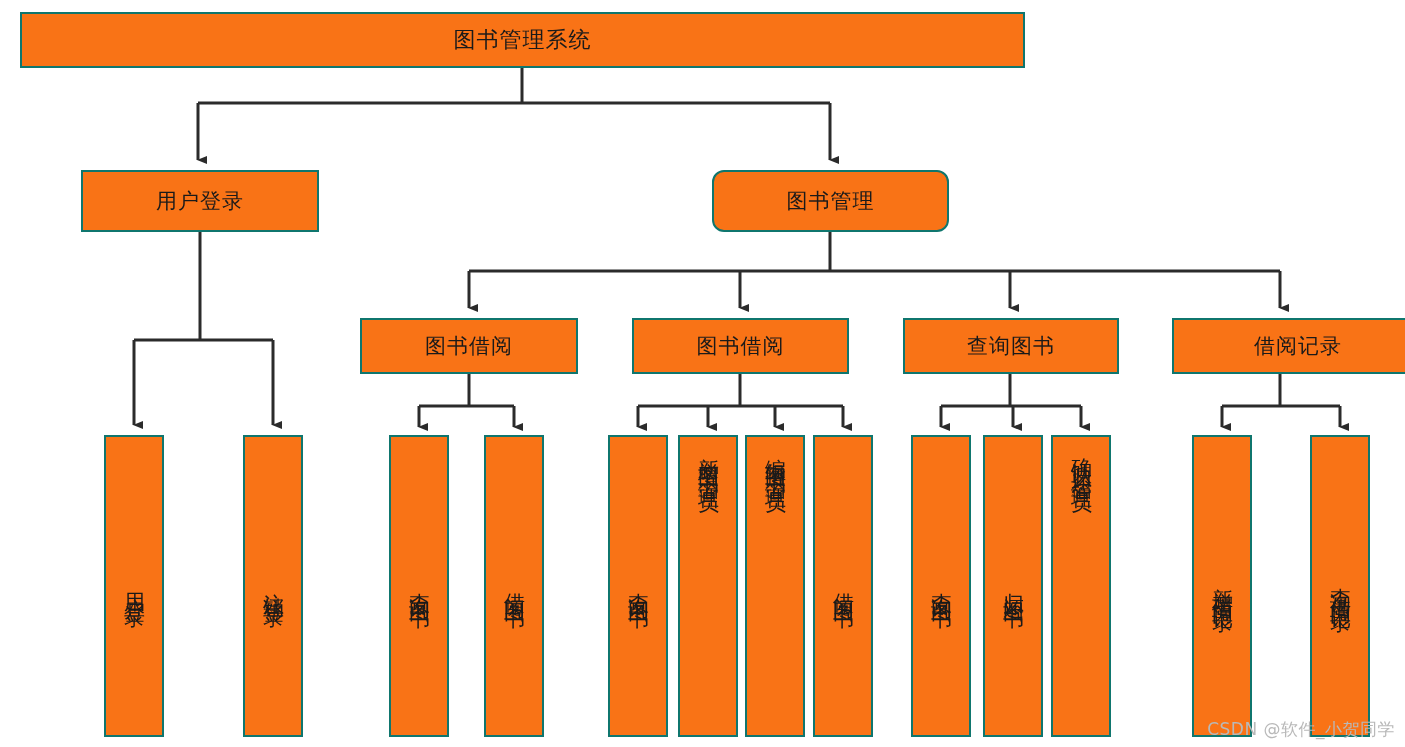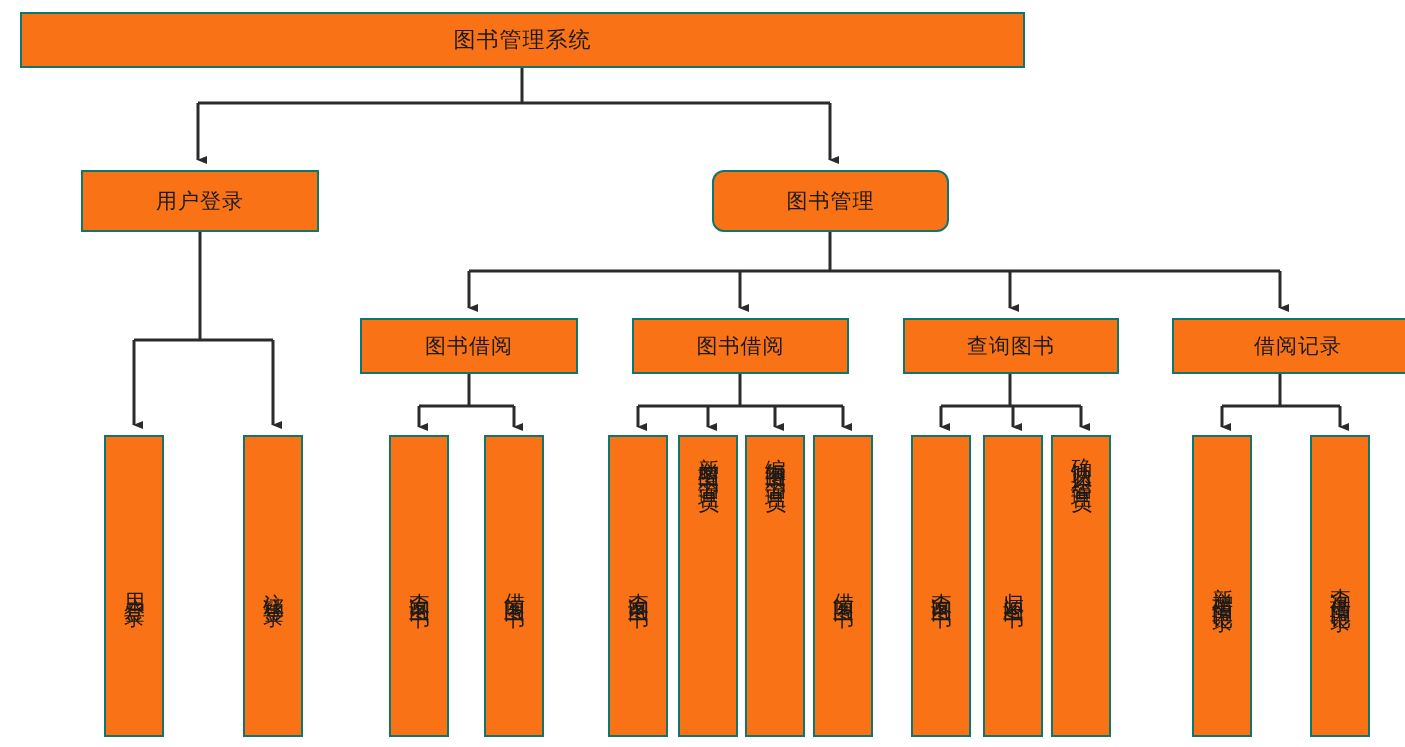--- a/index.html
+++ b/index.html
@@ -189,13 +189,14 @@
         <span class="vtext">确认归还（管理员）</span>
       </div>
       <div class="node leaf centered" style="left: 1192px; top: 435px; width: 60px; height: 302px;">
         <span class="vtext">新增借阅记录</span>
       </div>
       <div class="node leaf centered" style="left: 1310px; top: 435px; width: 60px; height: 302px;">
         <span class="vtext">查询借阅记录</span>
       </div>
     </div>
 
+  <div id="watermark">CSDN @软件_小贺同学</div>
 </div>
 
 </body></html>

